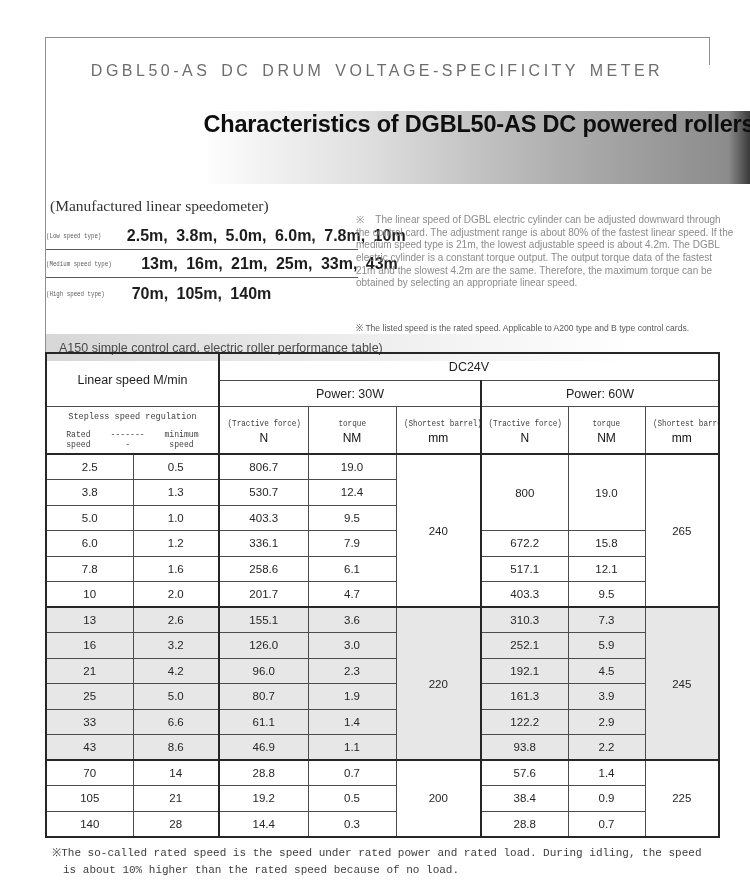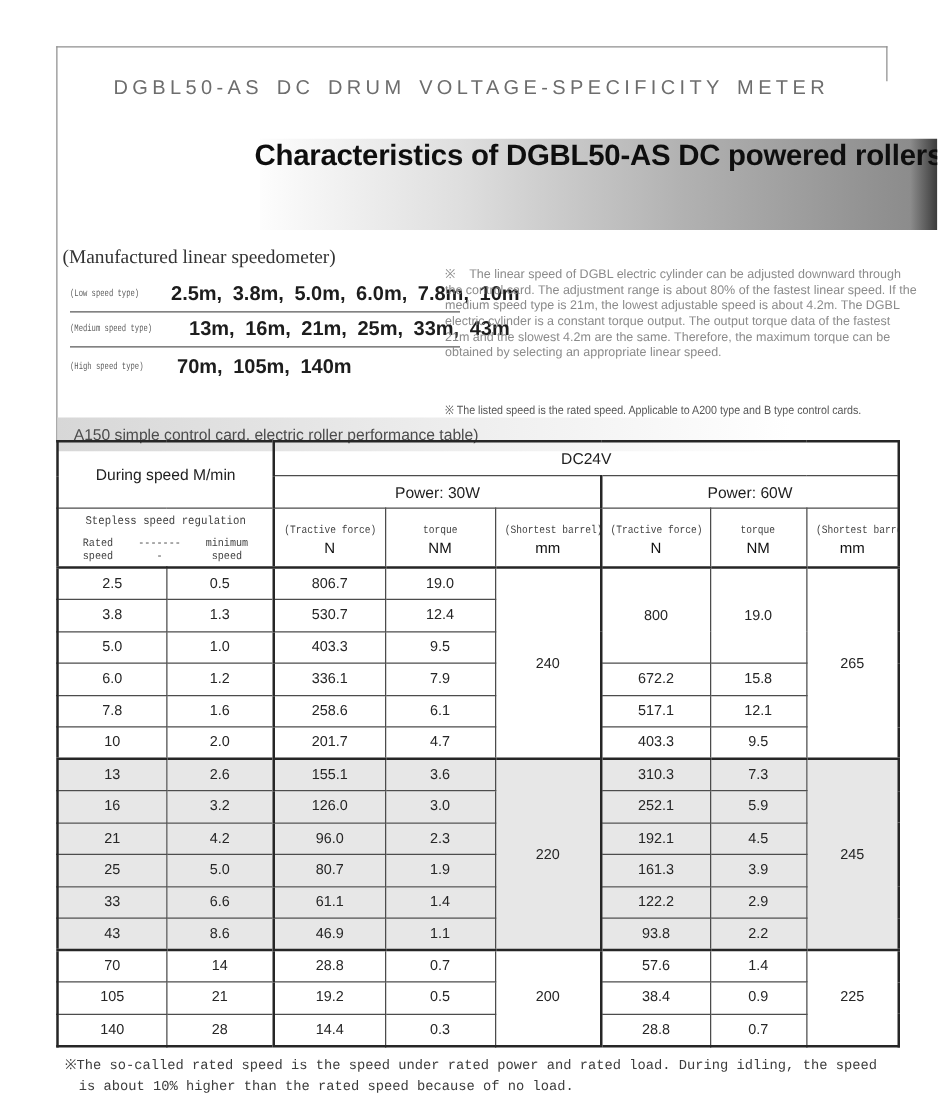--- a/index.html
+++ b/index.html
@@ -15,21 +15,21 @@
              font-size:16px;letter-spacing:3.5px;word-spacing:3px;color:#6d6d6d;white-space:nowrap;}
 
   .banner{position:absolute;left:208px;top:111px;width:542px;height:73px;
           background:linear-gradient(to right,#fdfdfd 0%,#dedede 30%,#b2b2b2 62%,#929292 90%,#8c8c8c 96%,#3a3a3a 100%);
           display:flex;align-items:flex-start;justify-content:center;}
   .banner-text{font-size:23.5px;font-weight:bold;color:#0e0e0e;letter-spacing:-0.2px;white-space:nowrap;}
 
   .speedo-heading{position:absolute;left:50px;top:197px;
                   font-family:"Liberation Serif",serif;font-size:15.5px;color:#333;}
 
-  .speed-rows{position:absolute;left:56px;top:222px;width:312px;}
+  .speed-rows{position:absolute;left:46px;top:222px;width:312px;}
   .speed-row{display:flex;align-items:center;height:27px;}
   .speed-row.u{border-bottom:1px solid #5a5a5a;}
   .speed-row:last-child{height:31px;}
   .speed-label{flex:0 0 64px;font-family:"Liberation Mono",monospace;font-size:8px;color:#5c5c5c;
                white-space:nowrap;transform:scaleX(0.72);transform-origin:left center;}
   .speed-values{font-size:16px;font-weight:bold;color:#1d1d1d;word-spacing:4px;
                 padding-left:4px;white-space:nowrap;}
 
   .speed-note{position:absolute;left:356px;top:214px;width:378px;font-size:10px;line-height:1.27;
               color:#8b8b8b;white-space:pre-wrap;}
@@ -116,21 +116,21 @@
           <col style="width:86px">
           <col style="width:89px">
           <col style="width:88px">
         <col style="width:85px">
           <col style="width:87px">
           <col style="width:77px">
           <col style="width:74px">
       </colgroup>
       <thead>
         <tr class="rA">
-          <th colspan="2" rowspan="2">During speed M/min</th>
+          <th colspan="2" rowspan="2">Linear speed M/min</th>
           <th colspan="6" class="bL2">DC24V</th>
         </tr>
         <tr class="rB">
           <th colspan="3" class="bL2">Power: 30W</th>
           <th colspan="3" class="bL2">Power: 60W</th>
         </tr>
         <tr class="rC">
           <th colspan="2" class="hb">
             <div class="st1">Stepless speed regulation</div>
             <div class="st2">

